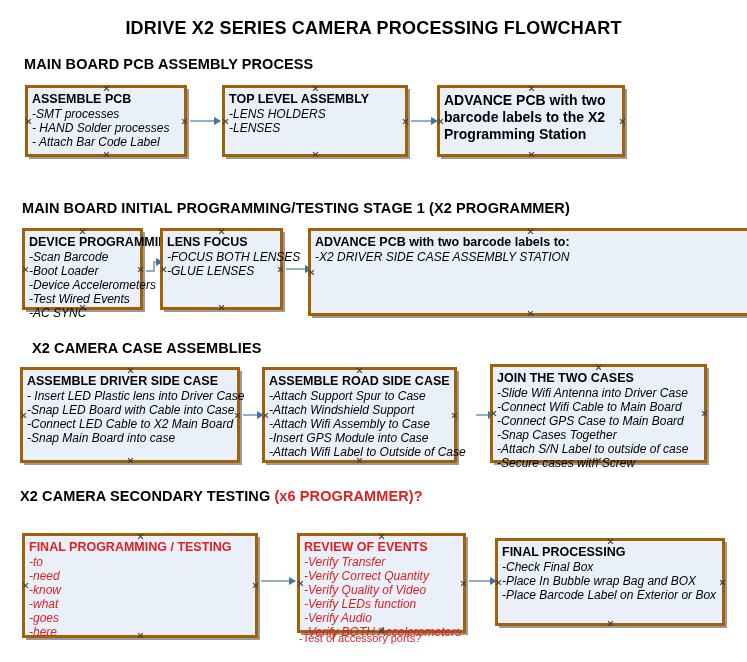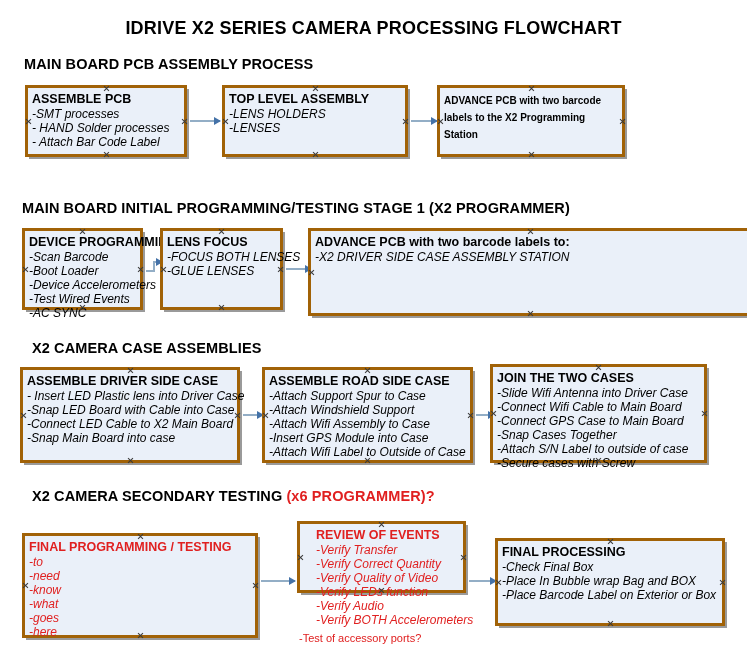--- a/index.html
+++ b/index.html
@@ -66,21 +66,21 @@
   .box .b-line {
     font-size: 12px;
     line-height: 14px;
     white-space: nowrap;
     font-style: italic;
   }
   .box.red .b-title, .box.red .b-line {
     color: #e02020;
   }
   .box.bigtitle .b-title {
-    font-size: 10px;
+    font-size: 14px;
     line-height: 17px;
   }
   .box.wraptitle .b-title {
     white-space: normal;
   }
 
   
   .handle {
     position: absolute;
     width: 7px;
@@ -245,21 +245,21 @@
       <div class="b-line">-Snap Main Board into case</div>
     </div>
     <span class="handle" style="left:50%; top:0;"></span>
     <span class="handle" style="left:50%; top:100%;"></span>
     <span class="handle" style="left:0; top:50%;"></span>
     <span class="handle" style="left:100%; top:50%;"></span>
   </div>
 
   <div class="arrow" style="left:243px; top:414px; width:20px;"></div>
 
-  <div class="box" style="left:262px; top:367px; width:211px; height:96px;">
+  <div class="box" style="left:262px; top:367px; width:195px; height:96px;">
     <div class="b-inner">
       <div class="b-title">ASSEMBLE ROAD SIDE CASE</div>
       <div class="b-line">-Attach Support Spur to Case</div>
       <div class="b-line">-Attach Windshield Support</div>
       <div class="b-line">-Attach Wifi Assembly to Case</div>
       <div class="b-line">-Insert GPS Module into Case</div>
       <div class="b-line">-Attach Wifi Label to Outside of Case</div>
     </div>
     <span class="handle" style="left:50%; top:0;"></span>
     <span class="handle" style="left:50%; top:100%;"></span>
@@ -278,21 +278,21 @@
       <div class="b-line">-Snap Cases Together</div>
       <div class="b-line">-Attach S/N Label to outside of case</div>
       <div class="b-line">-Secure cases with Screw</div>
     </div>
     <span class="handle" style="left:50%; top:0;"></span>
     <span class="handle" style="left:50%; top:100%;"></span>
     <span class="handle" style="left:0; top:50%;"></span>
     <span class="handle" style="left:100%; top:50%;"></span>
   </div>
 
-  <div class="section-header" style="left:32px; top:488px;">
+  <div class="section-header" style="left:20px; top:488px;">
     <span>X2 CAMERA SECONDARY TESTING </span><span class="hl-red">(x6 PROGRAMMER)?</span>
   </div>
 
   <div class="box red" style="left:22px; top:533px; width:236px; height:105px;">
     <div class="b-inner">
       <div class="b-title">FINAL PROGRAMMING / TESTING</div>
       <div class="b-line">-to</div>
       <div class="b-line">-need</div>
       <div class="b-line">-know</div>
       <div class="b-line">-what</div>
@@ -300,21 +300,21 @@
       <div class="b-line">-here</div>
     </div>
     <span class="handle" style="left:50%; top:0;"></span>
     <span class="handle" style="left:50%; top:100%;"></span>
     <span class="handle" style="left:0; top:50%;"></span>
     <span class="handle" style="left:100%; top:50%;"></span>
   </div>
 
   <div class="arrow" style="left:261px; top:580px; width:34px;"></div>
 
-  <div class="box red" style="left:297px; top:521px; width:169px; height:72px;padding-left:12px;">
+  <div class="box red" style="left:297px; top:533px; width:169px; height:100px;">
     <div class="b-inner">
       <div class="b-title">REVIEW OF EVENTS</div>
       <div class="b-line">-Verify Transfer</div>
       <div class="b-line">-Verify Correct Quantity</div>
       <div class="b-line">-Verify Quality of Video</div>
       <div class="b-line">-Verify LEDs function</div>
       <div class="b-line">-Verify Audio</div>
       <div class="b-line">-Verify BOTH Accelerometers</div>
     </div>
     <span class="handle" style="left:50%; top:0;"></span>

